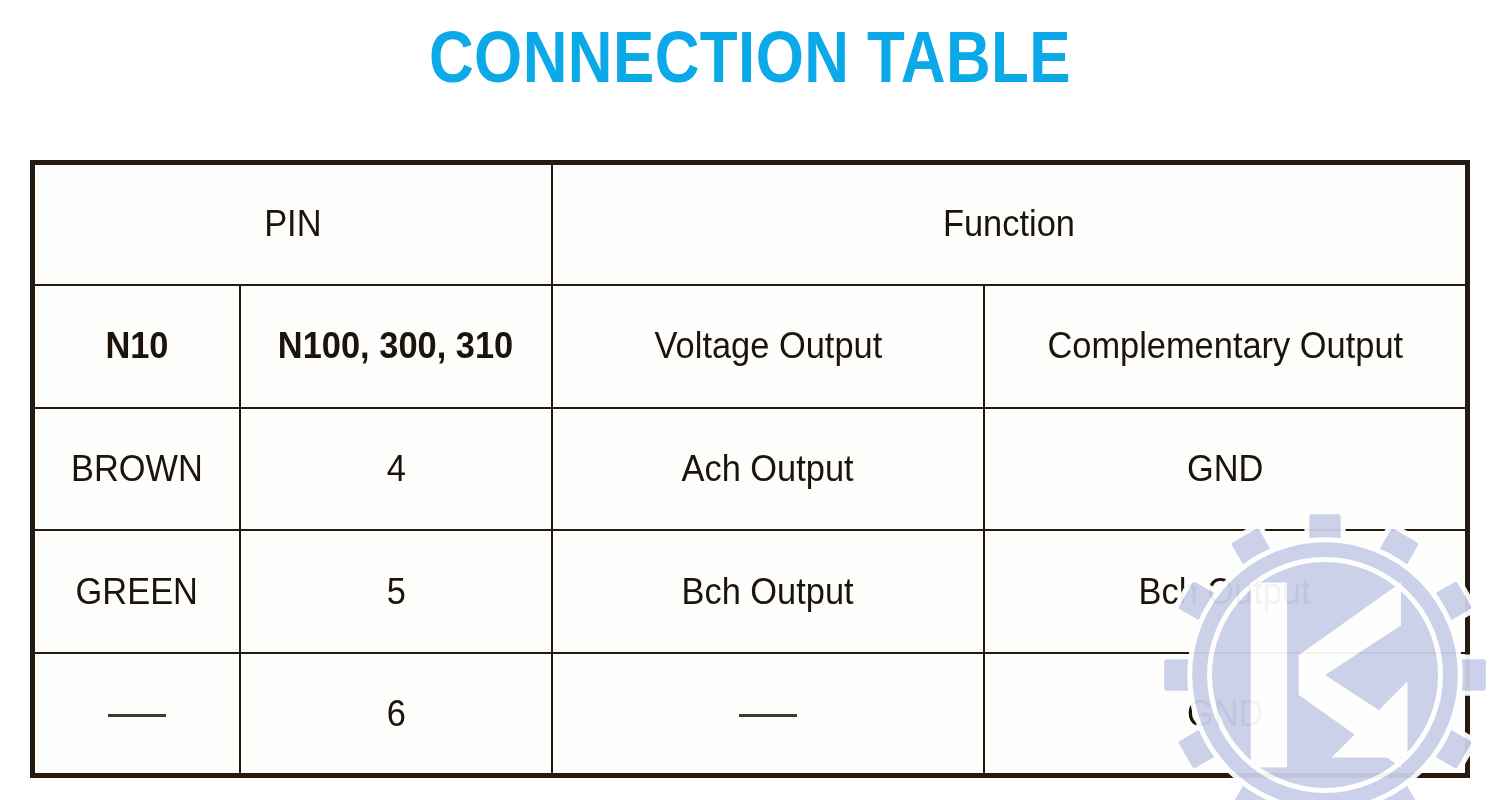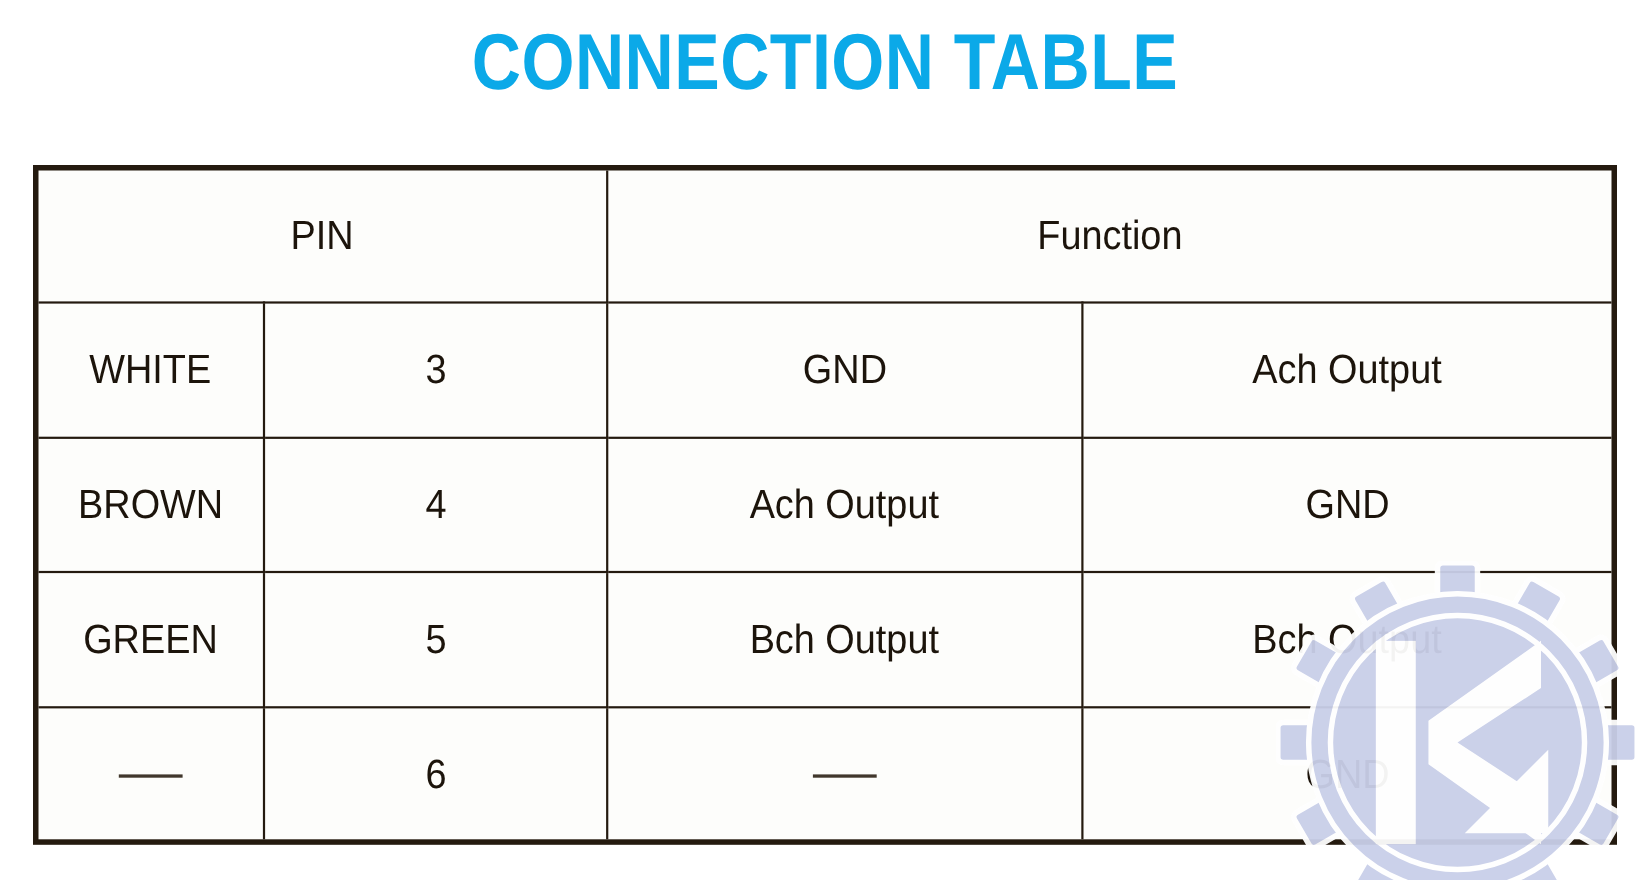--- a/index.html
+++ b/index.html
@@ -42,21 +42,21 @@
     height: 330px;
     pointer-events: none;
     z-index: 5;
     opacity: 0.95;
   }
 
   
   #connection-table-wrap {
     position: absolute;
     left: 30px;
-    top: 150px;
+    top: 160px;
     width: 1440px;
     height: 618px;
     border: 5px solid #241a0f;
     box-sizing: border-box;
     background: #fdfdfb;
     z-index: 2;
   }
   table.conn {
     border-collapse: collapse;
     table-layout: fixed;
@@ -129,27 +129,35 @@
 
       <tr class="r-first">
         <td class="hdr hdr-cyan edge-l" colspan="2">
           <span class="cell-text">PIN</span>
         </td>
         <td class="hdr hdr-cyan edge-r" colspan="2">
           <span class="cell-text">Function</span>
         </td>
       </tr>
 
-
       <tr>
-        <td class="edge-l"><span class="cell-text">WHITE</span></td>
-        <td><span class="cell-text">3</span></td>
-        <td><span class="cell-text">GND</span></td>
-        <td class="edge-r"><span class="cell-text">Ach Output</span></td>
-      </tr>
+        <td class="hdr hdr-dark edge-l">
+          <span class="cell-text">N10</span>
+        </td>
+        <td class="hdr hdr-dark">
+          <span class="cell-text">N100, 300, 310</span>
+        </td>
+        <td class="hdr hdr-cyan">
+          <span class="cell-text">Voltage Output</span>
+        </td>
+        <td class="hdr hdr-cyan edge-r">
+          <span class="cell-text">Complementary Output</span>
+        </td>
+      </tr>
+
       <tr>
         <td class="edge-l"><span class="cell-text">BROWN</span></td>
         <td><span class="cell-text">4</span></td>
         <td><span class="cell-text">Ach Output</span></td>
         <td class="edge-r"><span class="cell-text">GND</span></td>
       </tr>
       <tr>
         <td class="edge-l"><span class="cell-text">GREEN</span></td>
         <td><span class="cell-text">5</span></td>
         <td><span class="cell-text">Bch Output</span></td>

